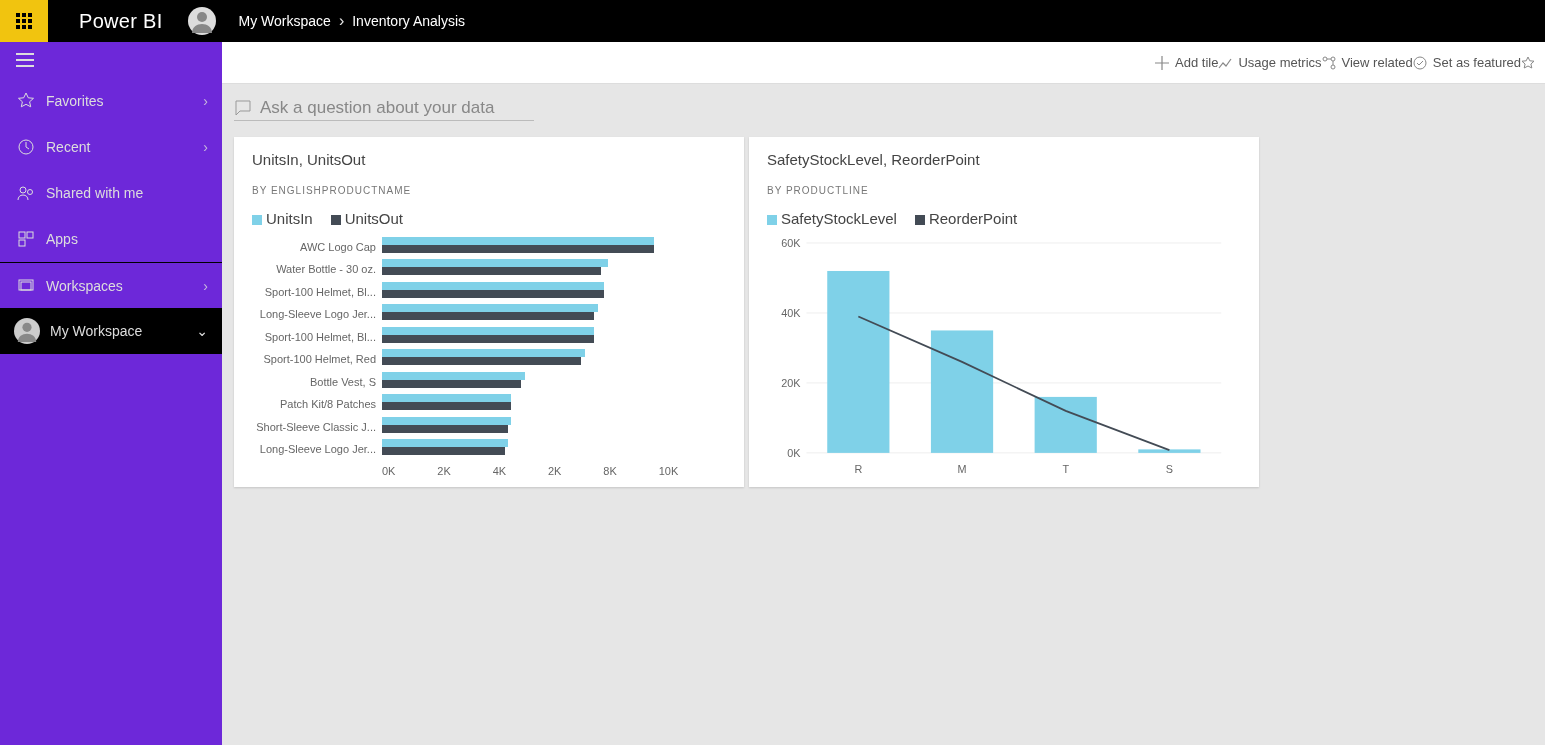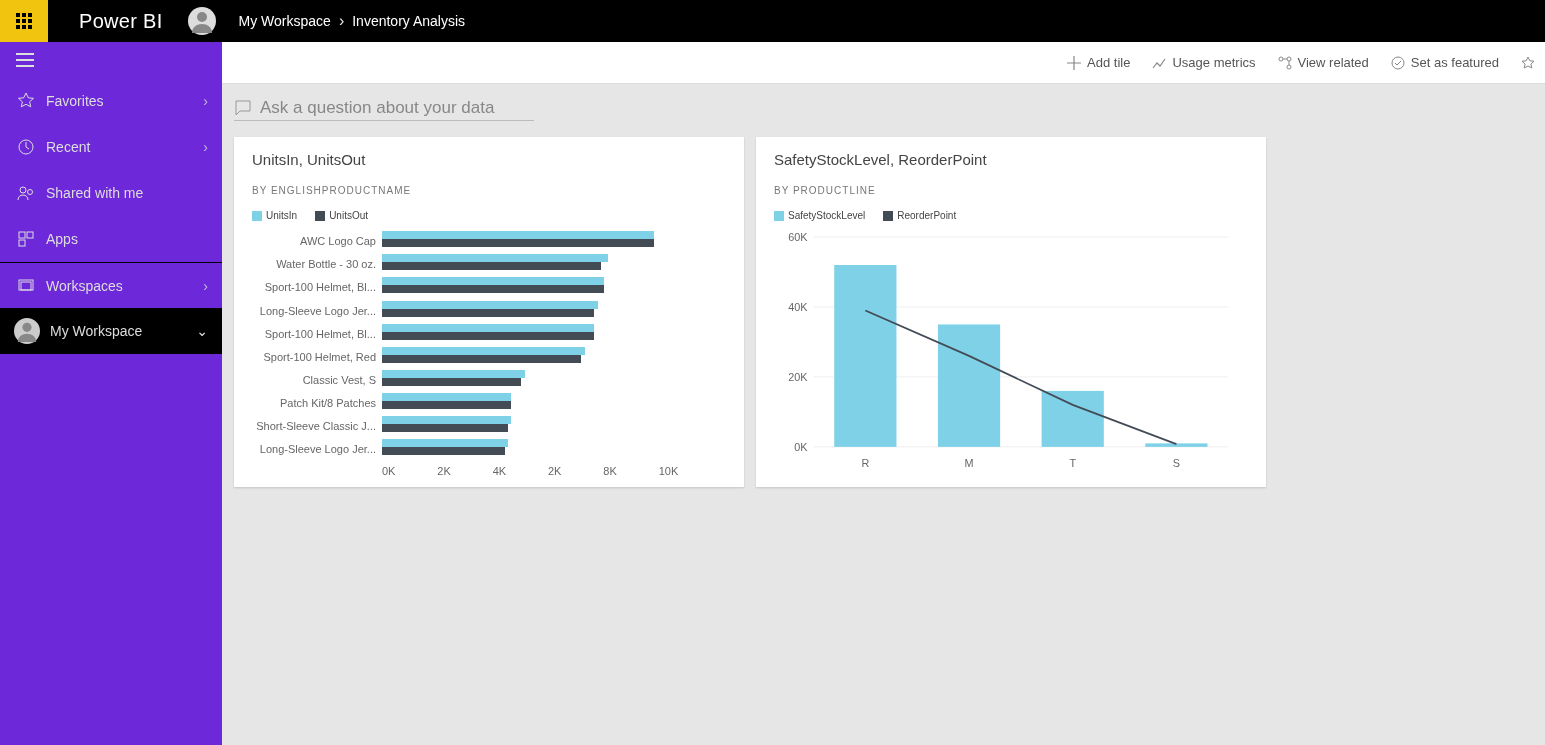--- a/index.html
+++ b/index.html
@@ -92,21 +92,20 @@
 
   
   .content { flex:1; display:flex; flex-direction:column; min-width:0; }
   .toolbar {
     height:42px;
     background:#fff;
     display:flex;
     align-items:center;
     justify-content:flex-end;
     padding: 0 10px;
-    gap: 22px;
     font-size:13px;
     color:#555;
     border-bottom:1px solid #ddd;
   }
   .toolbar .tbtn {
     display:flex;align-items:center;gap:6px;cursor:pointer;
   }
 
   .canvas {
     flex:1;
@@ -115,33 +114,33 @@
   }
   .qa-row {
     display:flex;align-items:center;gap:8px;
     color:#888;font-size:17px;
     border-bottom:1px solid #bbb;
     width:300px;
     padding-bottom:2px;
     margin-bottom:16px;
   }
 
-  .tiles { display:flex; gap:12px; }
+  .tiles { display:flex; gap:5px; }
   .tile {
     background:#fff;
     width:510px;
     height:350px;
     padding:14px 18px 10px;
     box-shadow:0 1px 2px rgba(0,0,0,.15);
     display:flex;
     flex-direction:column;
   }
   .tile-title { font-size:15px; color:#444; }
   .tile-sub { font-size:10px; color:#777; letter-spacing:1px; margin-top:17px; text-transform:uppercase; }
-  .legend { display:flex; gap:18px; margin-top:14px; font-size:10px; color:#444; }
+  .legend { display:flex; gap:18px; margin-top:14px; font-size:15px; color:#444; }
   .legend .swatch { width:10px;height:10px;display:inline-block;margin-right:4px;vertical-align:middle;}
   .sw-a { background:#7fd1e8; }
   .sw-b { background:#434b55; }
 
   
   .chart1 { flex:1; display:flex; flex-direction:column; margin-top:10px; }
   .ch1-rows { flex:1; display:flex; flex-direction:column; justify-content:space-between; padding-right:12px;}
   .ch1-row { display:flex; align-items:center; height:20px; }
   .ch1-label { width:130px; text-align:right; font-size:11px; color:#666; padding-right:6px; white-space:nowrap; overflow:hidden; text-overflow:ellipsis;}
   .ch1-bars { flex:1; position:relative; height:100%; }
@@ -358,21 +357,21 @@
        </div>
      </div>
                   <div class="ch1-row">
        <div class="ch1-label">Sport-100 Helmet, Red</div>
        <div class="ch1-bars">
          <div class="bar-a" style="width:61%"></div>
          <div class="bar-b" style="width:60%"></div>
        </div>
      </div>
                   <div class="ch1-row">
-       <div class="ch1-label">Classic Vest, S</div>
+       <div class="ch1-label">Bottle Vest, S</div>
        <div class="ch1-bars">
          <div class="bar-a" style="width:43%"></div>
          <div class="bar-b" style="width:42%"></div>
        </div>
      </div>
                   <div class="ch1-row">
        <div class="ch1-label">Patch Kit/8 Patches</div>
        <div class="ch1-bars">
          <div class="bar-a" style="width:39%"></div>
          <div class="bar-b" style="width:39%"></div>

